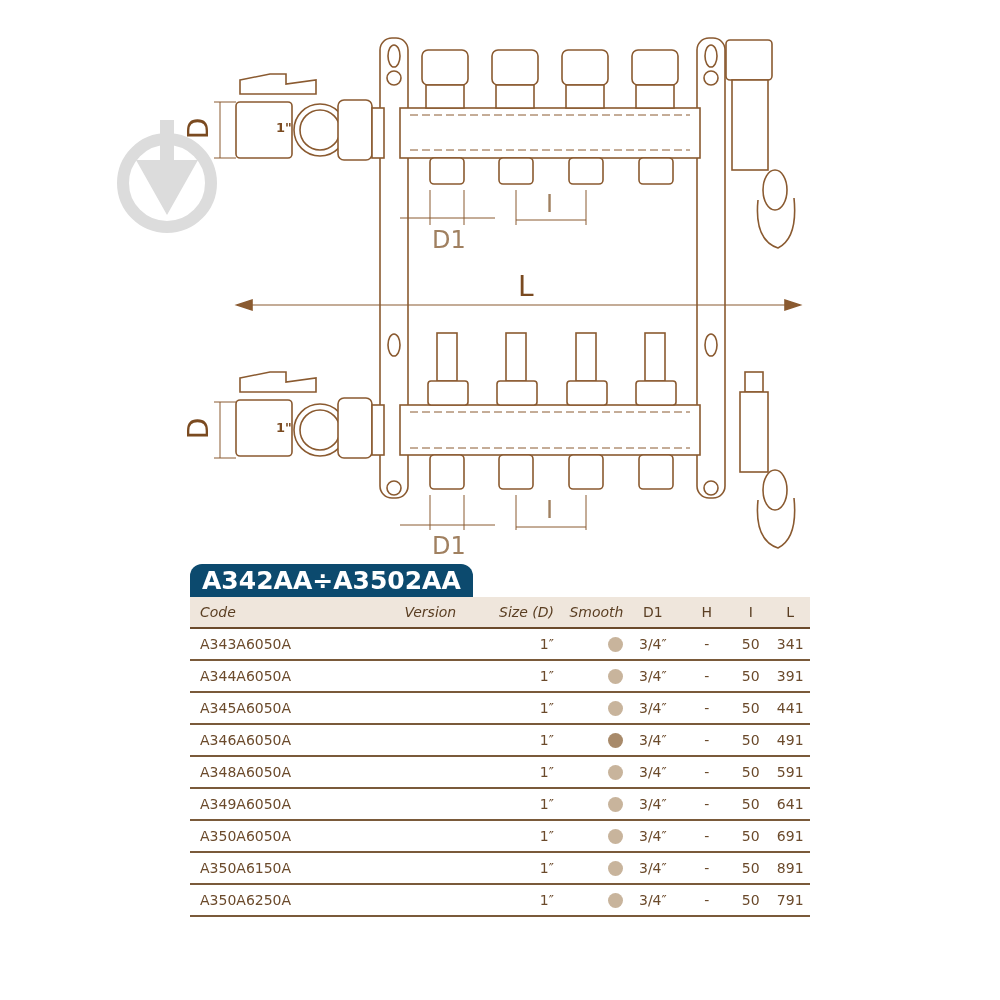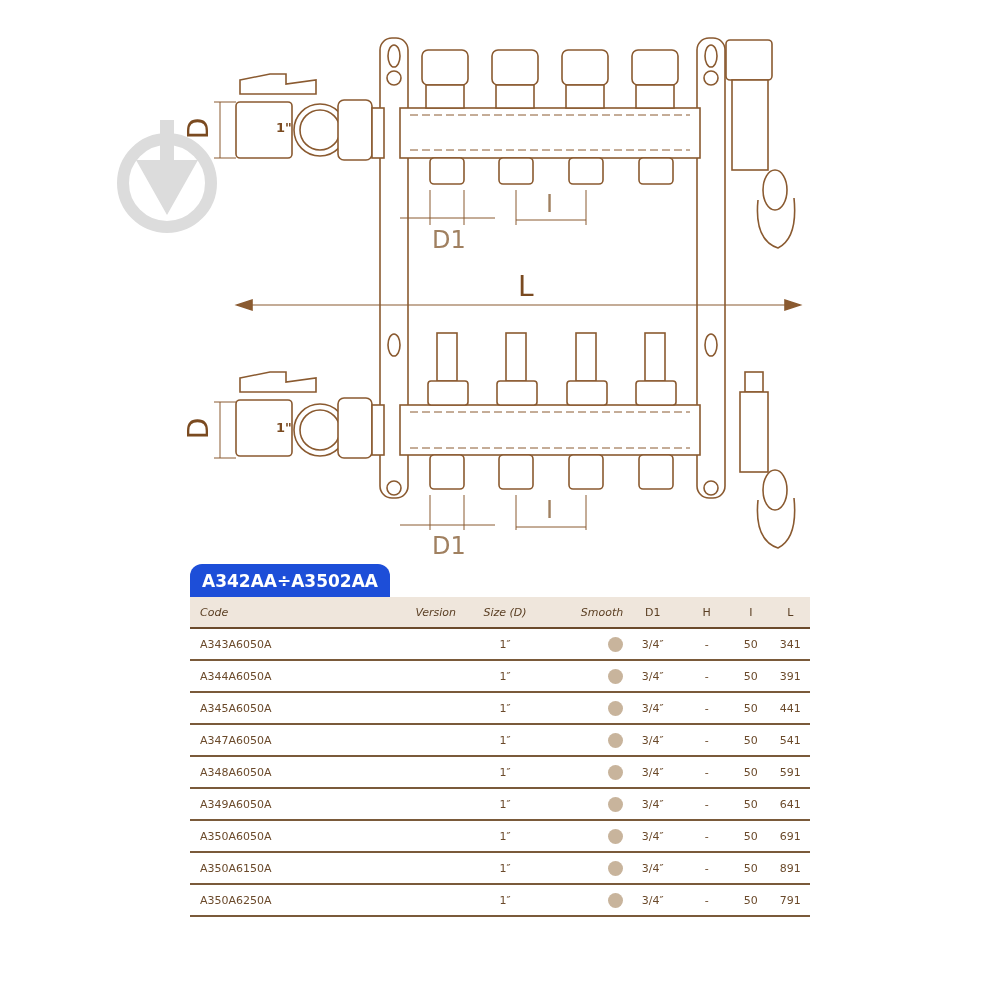--- a/index.html
+++ b/index.html
@@ -1,26 +1,26 @@
 <!DOCTYPE html>
 <html><head>
 <meta charset="utf-8">
 <style>
   html,body{margin:0;padding:0;background:#ffffff;}
   body{width:1000px;height:1000px;position:relative;overflow:hidden;font-family:"DejaVu Sans",sans-serif;color:#6b4a2b;}
   .drawing{position:absolute;left:0;top:0;width:1000px;height:560px;}
   .table-wrap{position:absolute;left:190px;top:564px;width:620px;}
-  .title-tab{display:inline-block;background:#1d4ed8;color:#fff;font-weight:bold;font-size:17px;padding:3px 12px 2px 12px;border-radius:12px 12px 0 0;height:28px;line-height:28px;letter-spacing:0px;}
-  table{border-collapse:collapse;width:620px;font-size:11px;}
+  .title-tab{display:inline-block;background:#0c4a6e;color:#fff;font-weight:bold;font-size:25px;padding:3px 12px 2px 12px;border-radius:12px 12px 0 0;height:28px;line-height:28px;letter-spacing:0px;}
+  table{border-collapse:collapse;width:620px;font-size:14px;}
   thead tr{background:#efe6dc;}
   th{font-weight:normal;font-style:italic;height:30px;padding:0;color:#5a3e22;border-bottom:2px solid #6b4a2b;}
   td{height:30px;padding:0;border-bottom:2px solid #7a5a3a;color:#6b4a2b;}
   .c-code{text-align:left;padding-left:10px;width:150px;}
   .c-ver{text-align:right;width:110px;font-style:italic;}
-  .c-size{text-align:center;width:100px;margin-top:16px;}
+  .c-size{text-align:right;width:100px;margin-top:16px;}
   .c-smooth{text-align:right;width:70px;}
   .c-d1{text-align:center;width:60px;}
   .c-h{text-align:center;width:50px;}
   .c-i{text-align:center;width:40px;}
   .c-l{text-align:center;width:40px;}
   th.c-d1,th.c-h,th.c-i,th.c-l{font-style:normal;}
   .dot{display:inline-block;width:15px;height:15px;border-radius:50%;background:#c8b49c;vertical-align:middle;}
   .dot.dark{background:#a88a6a;}
 </style>
 </head>
@@ -196,28 +196,28 @@
           <td class="c-code">A345A6050A</td>
           <td class="c-ver"></td>
           <td class="c-size">1″</td>
           <td class="c-smooth"><span class="dot"></span></td>
           <td class="c-d1">3/4″</td>
           <td class="c-h">-</td>
           <td class="c-i">50</td>
           <td class="c-l">441</td>
         </tr>
         <tr>
-          <td class="c-code">A347A6050A</td>
-          <td class="c-ver"></td>
-          <td class="c-size">1″</td>
-          <td class="c-smooth"><span class="dot"></span></td>
-          <td class="c-d1">3/4″</td>
-          <td class="c-h">-</td>
-          <td class="c-i">50</td>
-          <td class="c-l">541</td>
+          <td class="c-code">A346A6050A</td>
+          <td class="c-ver"></td>
+          <td class="c-size">1″</td>
+          <td class="c-smooth"><span class="dot dark"></span></td>
+          <td class="c-d1">3/4″</td>
+          <td class="c-h">-</td>
+          <td class="c-i">50</td>
+          <td class="c-l">491</td>
         </tr>
         <tr>
           <td class="c-code">A348A6050A</td>
           <td class="c-ver"></td>
           <td class="c-size">1″</td>
           <td class="c-smooth"><span class="dot"></span></td>
           <td class="c-d1">3/4″</td>
           <td class="c-h">-</td>
           <td class="c-i">50</td>
           <td class="c-l">591</td>

